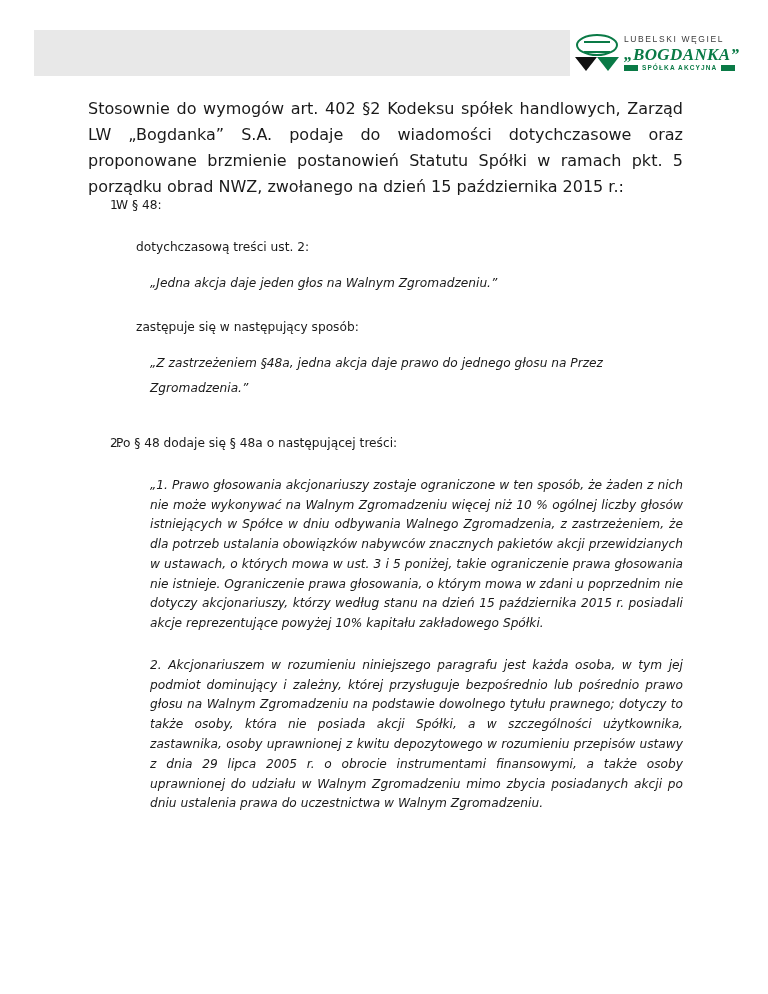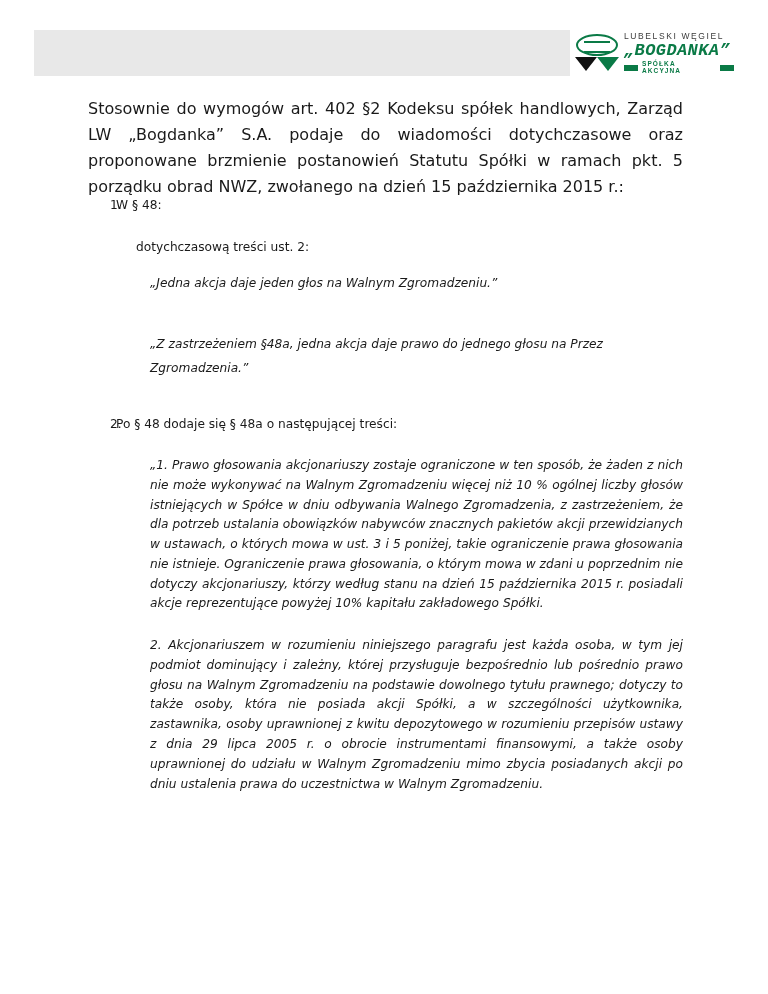--- a/index.html
+++ b/index.html
@@ -91,21 +91,21 @@
     line-height: 1;
   }
   .logo-line1 {
     font-family: "Liberation Sans", sans-serif;
     font-size: 8.5px;
     letter-spacing: 1.6px;
     color: #3a3a3a;
     margin-bottom: 2px;
   }
   .logo-line2 {
-    font-family: Liberation Mono, monospace;
+    font-family: Liberation Serif, serif;
     font-size: 17px;
     font-weight: bold;
     font-style: italic;
     letter-spacing: 0.4px;
     color: #0a7a46;
     margin-bottom: 2px;
   }
   .logo-line3row {
     display: flex;
     align-items: center;
@@ -220,20 +220,21 @@
     <div class="item">
       <div class="item-head">
         <div class="item-num">1.</div>
         <div class="item-text">W § 48:</div>
       </div>
       <div class="gap-md"></div>
       <div class="sub indent1">dotychczasową treści ust. 2:</div>
       <div class="gap-sm"></div>
       <div class="sub indent2 ital quote-line">„Jedna akcja daje jeden głos na Walnym Zgromadzeniu.”</div>
       <div class="gap-md"></div>
+      <div class="sub indent1">zastępuje się w następujący sposób:</div>
       <div class="gap-sm"></div>
       <div class="sub indent2 ital quote-line">„Z zastrzeżeniem §48a, jedna akcja daje prawo do jednego głosu na Przez</div>
       <div class="sub indent2 ital quote-line">Zgromadzenia.”</div>
     </div>
 
     <div class="gap-lg"></div>
 
     <div class="item">
       <div class="item-head">
         <div class="item-num">2.</div>

